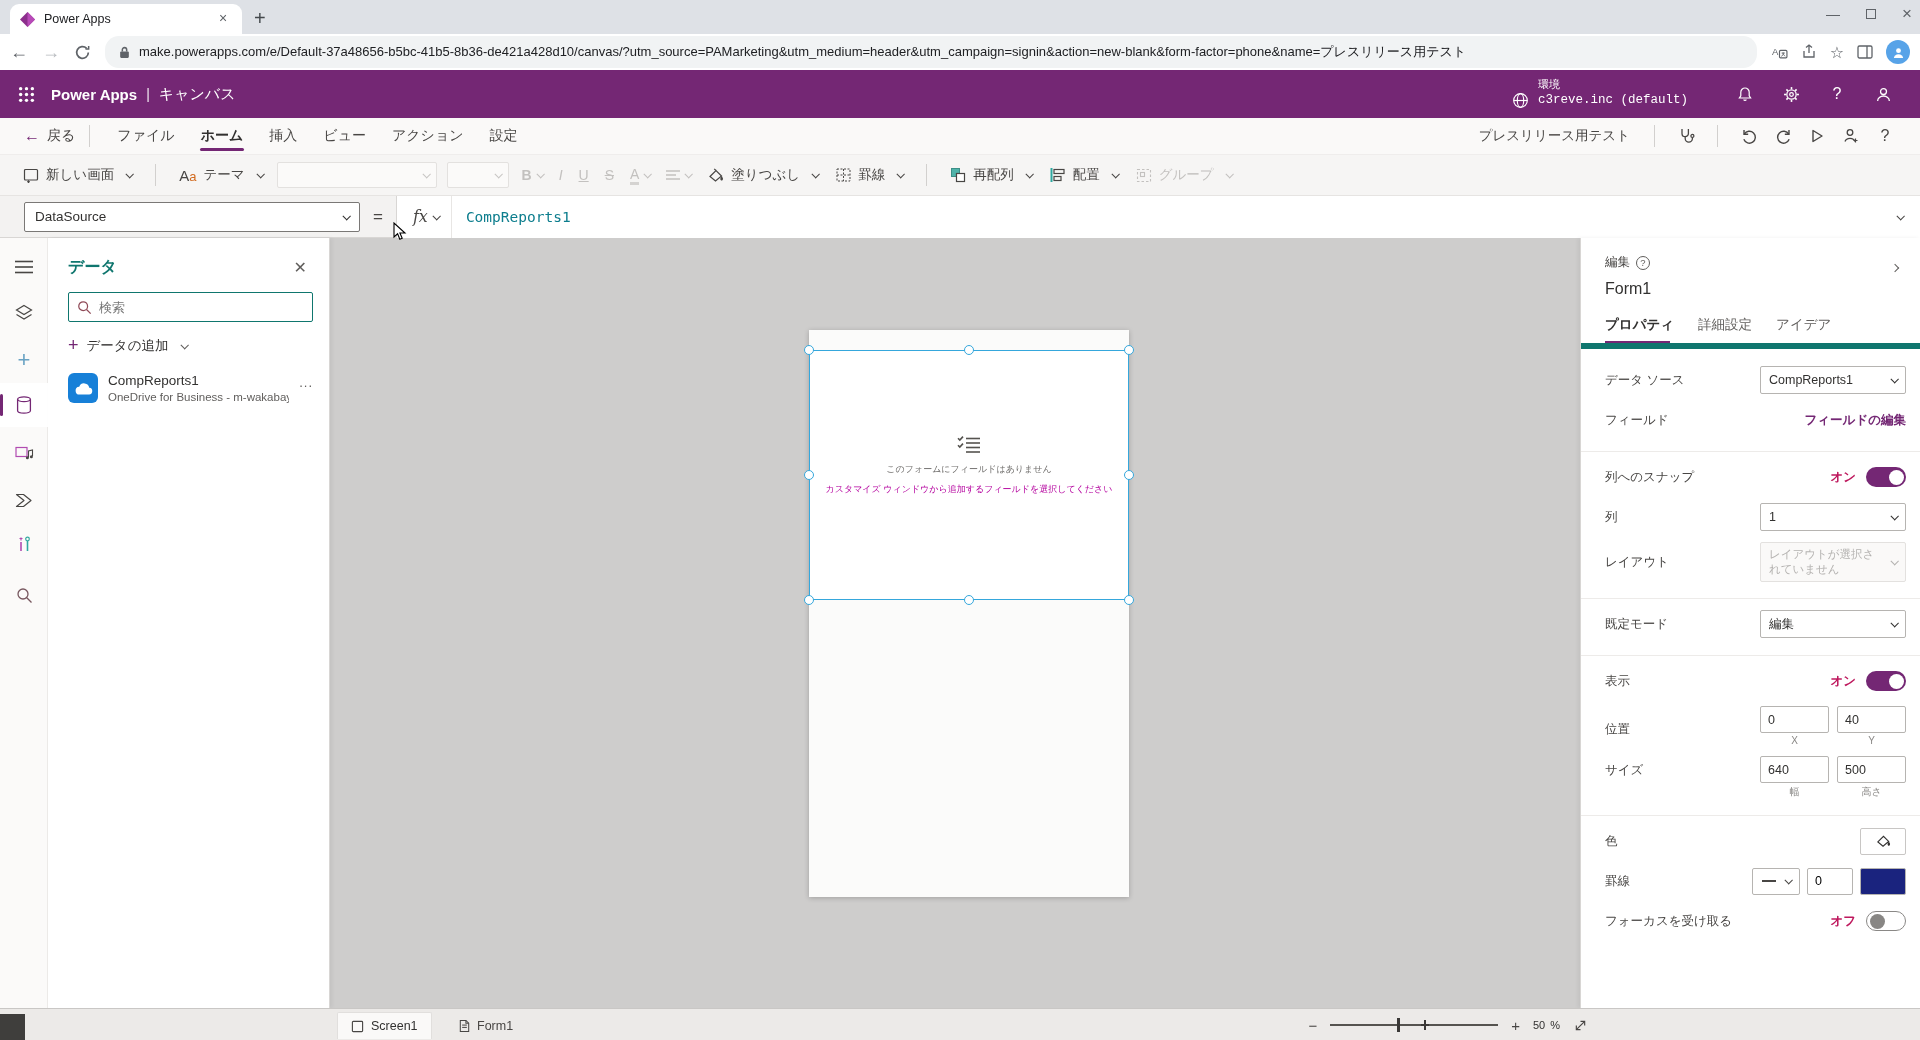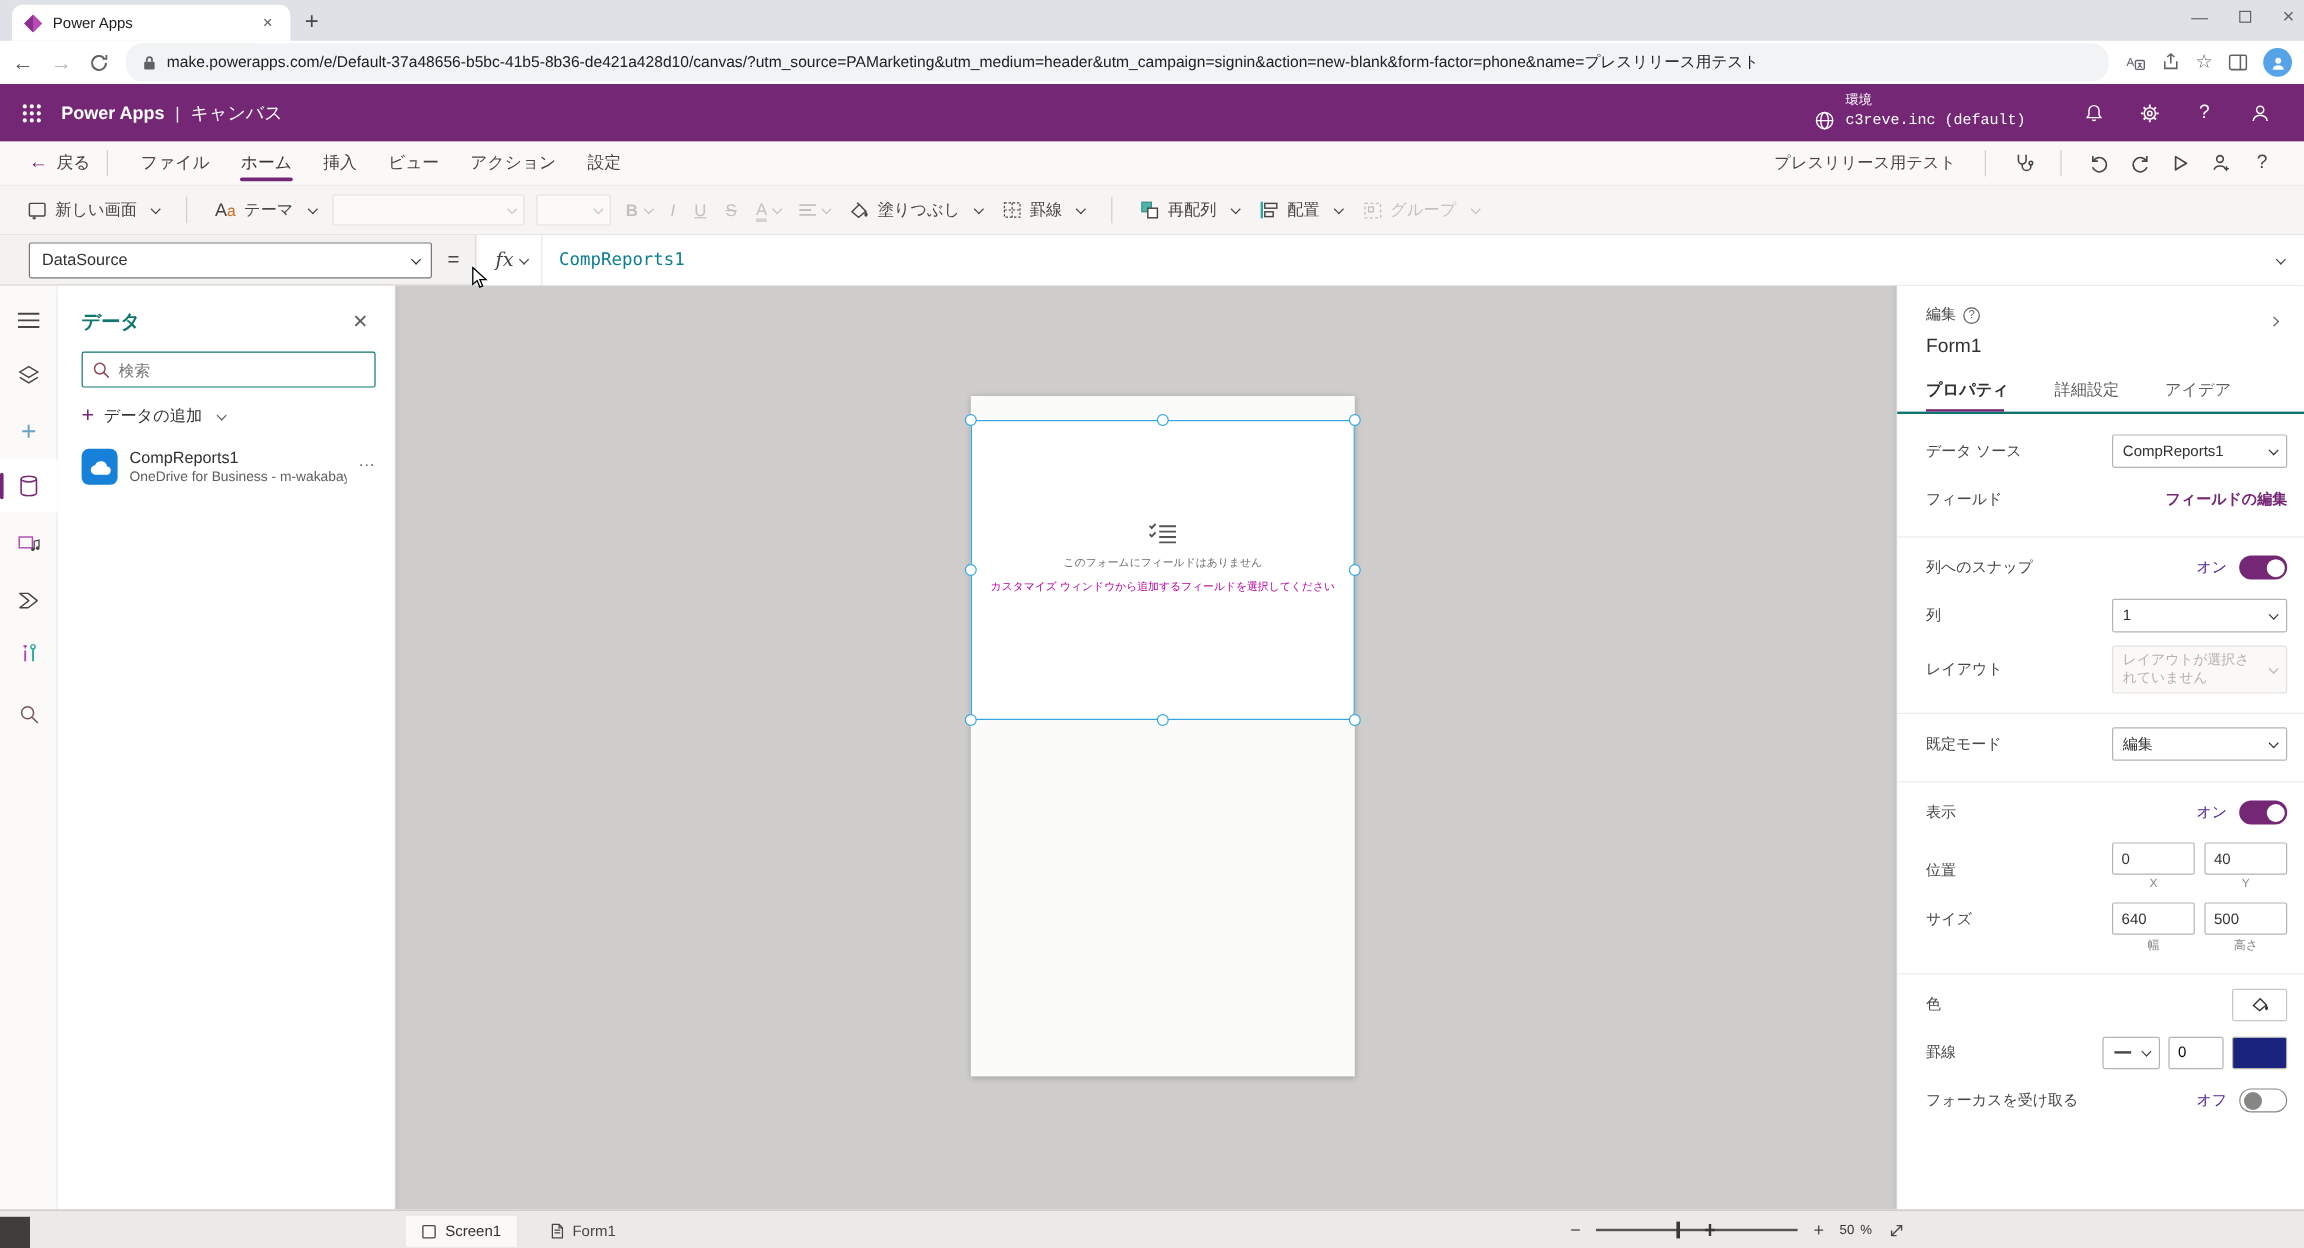--- a/index.html
+++ b/index.html
@@ -38,21 +38,21 @@
   .env-label { font-size:11px; }
   .env-name { font-size:12.5px; }
   .hicon { width:46px; display:flex; justify-content:center; align-items:center; font-size:16px; color:#fff; }
 
   
   .menubar { height:37px; background:#faf9f8; display:flex; align-items:center; padding:0 18px 0 24px; color:#484644; border-bottom:1px solid #efedec; }
   .mb-back { display:flex; align-items:center; gap:7px; font-size:14px; }
   .mb-arrow { font-size:16px; color:#742774; }
   .vdiv { width:1px; height:22px; background:#d2d0ce; margin:0 14px; }
   .mb-item { padding:0 13px; height:37px; display:flex; align-items:center; font-size:14px; position:relative; }
-  .mb-item.active { font-weight:normal; color:#323130; }
+  .mb-item.active { font-weight:bold; color:#323130; }
   .mb-item.active::after { content:""; position:absolute; left:12px; right:12px; bottom:4px; height:2.5px; background:var(--brand,#742774); border-radius:2px; }
   .menubar .grow { flex:1; }
   .mb-app { font-size:13.5px; color:#484644; margin-right:10px; }
   .mb-icon { width:34px; display:flex; justify-content:center; align-items:center; font-size:16px; color:#484644; }
 
   
   .toolbar { height:41px; background:#f6f5f4; display:flex; align-items:center; padding:0 14px; color:#484644; border-bottom:1px solid #e6e4e2; }
   .tb-btn { display:flex; align-items:center; gap:7px; padding:0 9px; height:32px; font-size:13.5px; white-space:nowrap; }
   .tb-btn.dis { color:#c3c1bf; }
   .tb-combo { width:160px; height:26px; background:#fbfaf9; border:1px solid #e3e1df; border-radius:2px; display:flex; align-items:center; justify-content:flex-end; padding:0 7px; color:#c8c6c4; margin:0 5px; }
@@ -102,32 +102,32 @@
   .empty-title { font-size:9px; color:#6f6d6b; }
   .empty-hint { font-size:9px; color:var(--hint,#b4009e); }
 
   .props { position:absolute; right:0; top:0; width:340px; height:100%; background:#fff; border-left:1px solid #d8d6d4; box-shadow:-2px 0 4px rgba(0,0,0,.06); padding:16px 0 0 0; }
   .pr-head { padding:0 14px 0 24px; display:flex; align-items:flex-start; }
   .pr-hl { flex:1; }
   .pr-mode { font-size:12.5px; color:#484644; display:flex; align-items:center; gap:6px; }
   .qcirc { width:14px; height:14px; border:1px solid #605e5c; border-radius:50%; font-size:9.5px; display:inline-flex; align-items:center; justify-content:center; color:#605e5c; }
   .pr-name { font-size:16px; color:#323130; margin-top:9px; }
   .pr-collapse { color:#605e5c; padding:4px 8px; }
-  .ptabs { display:flex; gap:14px; padding:14px 14px 0 24px; border-bottom:2px solid #0f766e; }
+  .ptabs { display:flex; gap:0; padding:14px 14px 0 24px; border-bottom:6px solid #0f766e; }
   .ptab { font-size:13.5px; color:#605e5c; padding:4px 10px 9px 0; margin-right:14px; position:relative; }
   .ptab.active { font-weight:bold; color:#323130; }
   .ptab.active::after { content:""; position:absolute; left:0; right:14px; bottom:0; height:2.5px; background:var(--brand,#742774); }
   .prows { padding:6px 14px 0 24px; }
   .prow { display:flex; align-items:center; min-height:30px; margin-top:10px; }
   .prow > label { flex:1; font-size:12.5px; color:#484644; }
   .pcombo { width:146px; height:28px; border:1px solid #b6b4b1; border-radius:2px; background:#fff; display:flex; align-items:center; padding:0 8px; font-size:12.5px; color:#323130; }
   .pcombo .grow { flex:1; }
   .pcombo.dis { background:#faf9f8; border-color:#e3e1df; color:#b4b2b0; height:40px; font-size:11.5px; line-height:1.3; align-items:center; }
   .plink { font-size:12.5px; color:var(--brand,#742774); font-weight:bold; }
-  .tstate { font-size:12.5px; color:#4c1d95; margin-right:10px; }
+  .tstate { font-size:12.5px; color:#be185d; margin-right:10px;font-weight:bold; }
   .tog { width:40px; height:20px; border-radius:10px; background:var(--brand,#742774); position:relative; flex:none; }
   .tog::after { content:""; position:absolute; right:2.5px; top:2.5px; width:15px; height:15px; border-radius:50%; background:#fff; }
   .tog.off { background:#fff; border:1px solid #8a8886; }
   .tog.off::after { left:2.5px; right:auto; background:#888684; top:2px; }
   .phr { border:0; border-top:1px solid #edebe9; margin:16px -14px 0 -24px; }
   .dual { display:flex; gap:8px; }
   .fld { display:flex; flex-direction:column; align-items:center; gap:2px; }
   .fld input { width:69px; height:27px; border:1px solid #b6b4b1; border-radius:2px; padding:0 7px; font-size:12.5px; font-family:inherit; color:#323130; }
   .sub { font-size:10px; color:#8a8886; }
   .colorbtn { width:46px; height:27px; border:1px solid #c8c6c4; border-radius:2px; background:#fff; display:flex; align-items:center; justify-content:center; }

